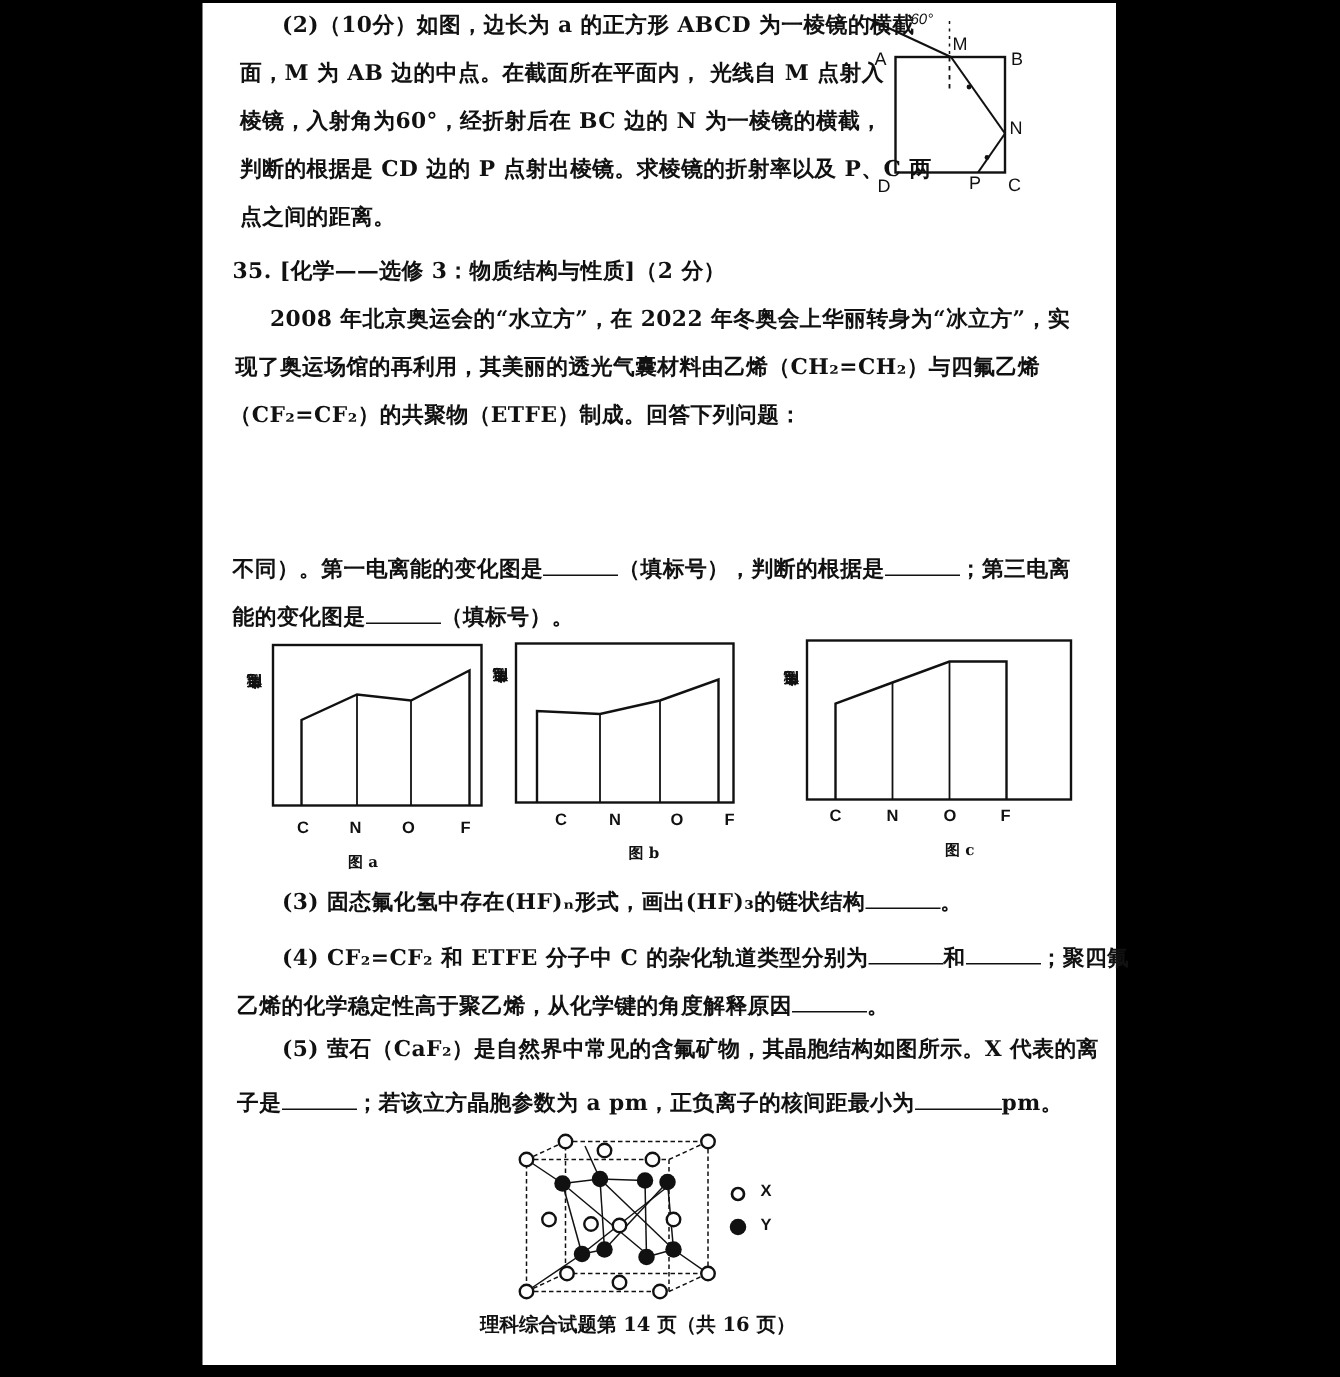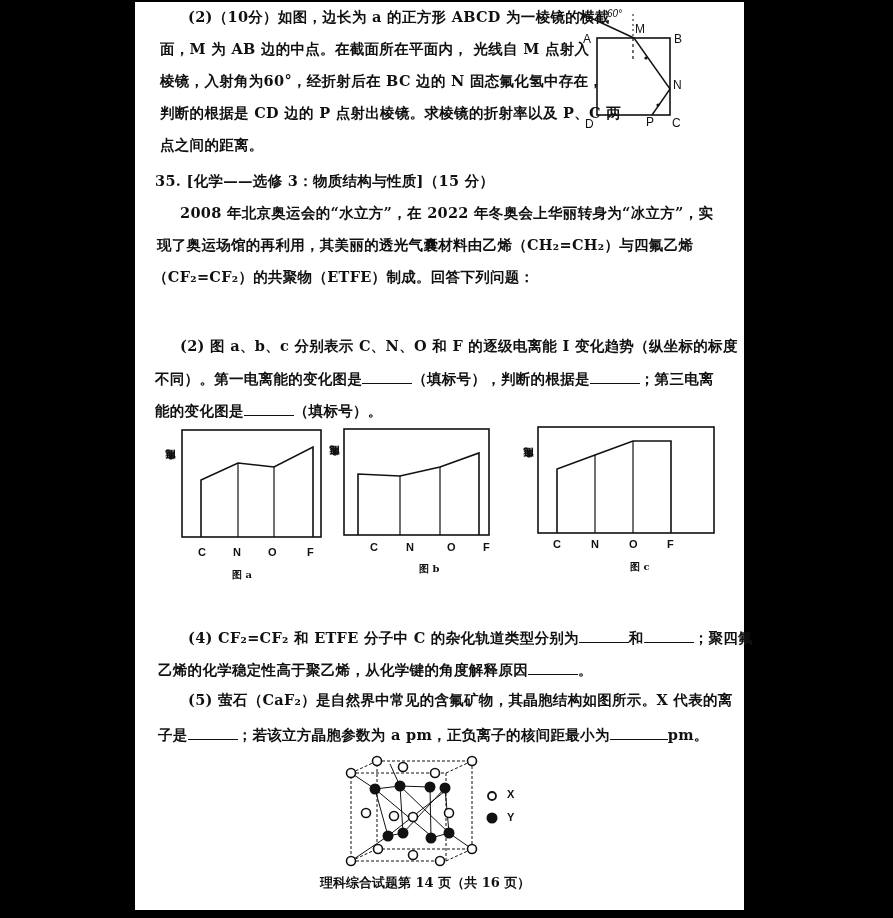--- a/index.html
+++ b/index.html
@@ -17,21 +17,21 @@
   .footer { position:absolute; font-size:13px; font-weight:bold;text-align:center; }
   .pt { position:absolute; font-size:12px; font-family:"Liberation Sans", sans-serif; }
 </style>
 </head>
 <body>
 
 <div class="page">
 
   <div class="line" style="left:53px;top:6px;">(2)（10分）如图，边长为 a 的正方形 ABCD 为一棱镜的横截</div>
   <div class="line" style="left:25px;top:38px;">面，M 为 AB 边的中点。在截面所在平面内，  光线自 M 点射入</div>
-  <div class="line" style="left:25px;top:70px;">棱镜，入射角为60°，经折射后在 BC 边的 N 固态氟化氢中存在，</div>
+  <div class="line" style="left:25px;top:70px;">棱镜，入射角为60°，经折射后在 BC 边的 N 为一棱镜的横截，</div>
   <div class="line" style="left:25px;top:102px;">判断的根据是 CD 边的 P 点射出棱镜。求棱镜的折射率以及 P、C 两</div>
   <div class="line" style="left:25px;top:134px;">点之间的距离。</div>
 
   <div class="chart" style="left:435px;top:0px;width:160px;height:130px;">
     <svg width="160" height="130">
       <rect x="27" y="36" width="73" height="77" fill="none" stroke="#111" stroke-width="1.6"></rect>
       <line x1="8" y1="10" x2="64" y2="36" stroke="#111" stroke-width="1.4"></line>
       <line x1="64" y1="36" x2="100" y2="87" stroke="#111" stroke-width="1.4"></line>
       <line x1="100" y1="87" x2="82" y2="113" stroke="#111" stroke-width="1.4"></line>
       <line x1="63" y1="36" x2="63" y2="58" stroke="#111" stroke-width="1.2" stroke-dasharray="3,3"></line>
@@ -42,26 +42,25 @@
     <span class="pt" style="left:37px;top:6px;font-style:italic;font-size:10px;">60°</span>
     <span class="pt" style="left:65px;top:20px;">M</span>
     <span class="pt" style="left:13px;top:30px;">A</span>
     <span class="pt" style="left:104px;top:30px;">B</span>
     <span class="pt" style="left:103px;top:76px;">N</span>
     <span class="pt" style="left:15px;top:115px;">D</span>
     <span class="pt" style="left:76px;top:113px;">P</span>
     <span class="pt" style="left:102px;top:114px;">C</span>
   </div>
 
-  <div class="line" style="left:20px;top:170px;">35. [化学——选修 3：物质结构与性质]（15 分）</div>
+  <div class="line" style="left:20px;top:170px;">35. [化学——选修 3：物质结构与性质]（2 分）</div>
   <div class="line" style="left:45px;top:202px;">2008 年北京奥运会的“水立方”，在 2022 年冬奥会上华丽转身为“冰立方”，实</div>
   <div class="line" style="left:18px;top:266px;">（CF₂=CF₂）的共聚物（ETFE）制成。回答下列问题：</div>
   <div class="line" style="left:22px;top:234px;">现了奥运场馆的再利用，其美丽的透光气囊材料由乙烯（CH₂=CH₂）与四氟乙烯</div>
 
-  <div class="line" style="left:45px;top:335px;">(2) 图 a、b、c 分别表示 C、N、O 和 F 的逐级电离能 I 变化趋势（纵坐标的标度</div>
   <div class="line" style="left:20px;top:399px;">
     <span>能的变化图是</span><span class="blank"></span><span>（填标号）。</span>
   </div>
   <div class="line" style="left:20px;top:367px;">
     <span>不同）。第一电离能的变化图是</span><span class="blank"></span><span>（填标号），判断的根据是</span><span class="blank"></span><span>；第三电离</span>
   </div>
 
   <div class="chart" style="left:47px;top:426px;width:145px;height:150px;">
     <svg width="145" height="115">
       <rect x="0" y="2" width="139" height="107" fill="none" stroke="#111" stroke-width="1.6"></rect>
@@ -100,20 +99,23 @@
       <line x1="95" y1="15" x2="95" y2="107" stroke="#111" stroke-width="1.2"></line>
     </svg>
     <span class="ylab" style="left:-16px;top:40px;">电离能</span>
     <span class="xlab" style="left:15px;top:112px;">C</span>
     <span class="xlab" style="left:53px;top:112px;">N</span>
     <span class="xlab" style="left:91px;top:112px;">O</span>
     <span class="xlab" style="left:129px;top:112px;">F</span>
     <span class="cap" style="left:66px;top:134px;margin-left:26px;">图 c</span>
   </div>
 
+  <div class="line" style="left:53px;top:589px;">
+    <span>(3) 固态氟化氢中存在(HF)ₙ形式，画出(HF)₃的链状结构</span><span class="blank"></span><span>。</span>
+  </div>
 
   <div class="line" style="left:53px;top:626px;">
     <span>(4) CF₂=CF₂ 和 ETFE 分子中 C 的杂化轨道类型分别为</span><span class="blank"></span><span>和</span><span class="blank"></span><span>；聚四氟</span>
   </div>
   <div class="line" style="left:23px;top:658px;">
     <span>乙烯的化学稳定性高于聚乙烯，从化学键的角度解释原因</span><span class="blank"></span><span>。</span>
   </div>
 
   <div class="line" style="left:53px;top:689px;">(5) 萤石（CaF₂）是自然界中常见的含氟矿物，其晶胞结构如图所示。X 代表的离</div>
   <div class="line" style="left:23px;top:723px;">

